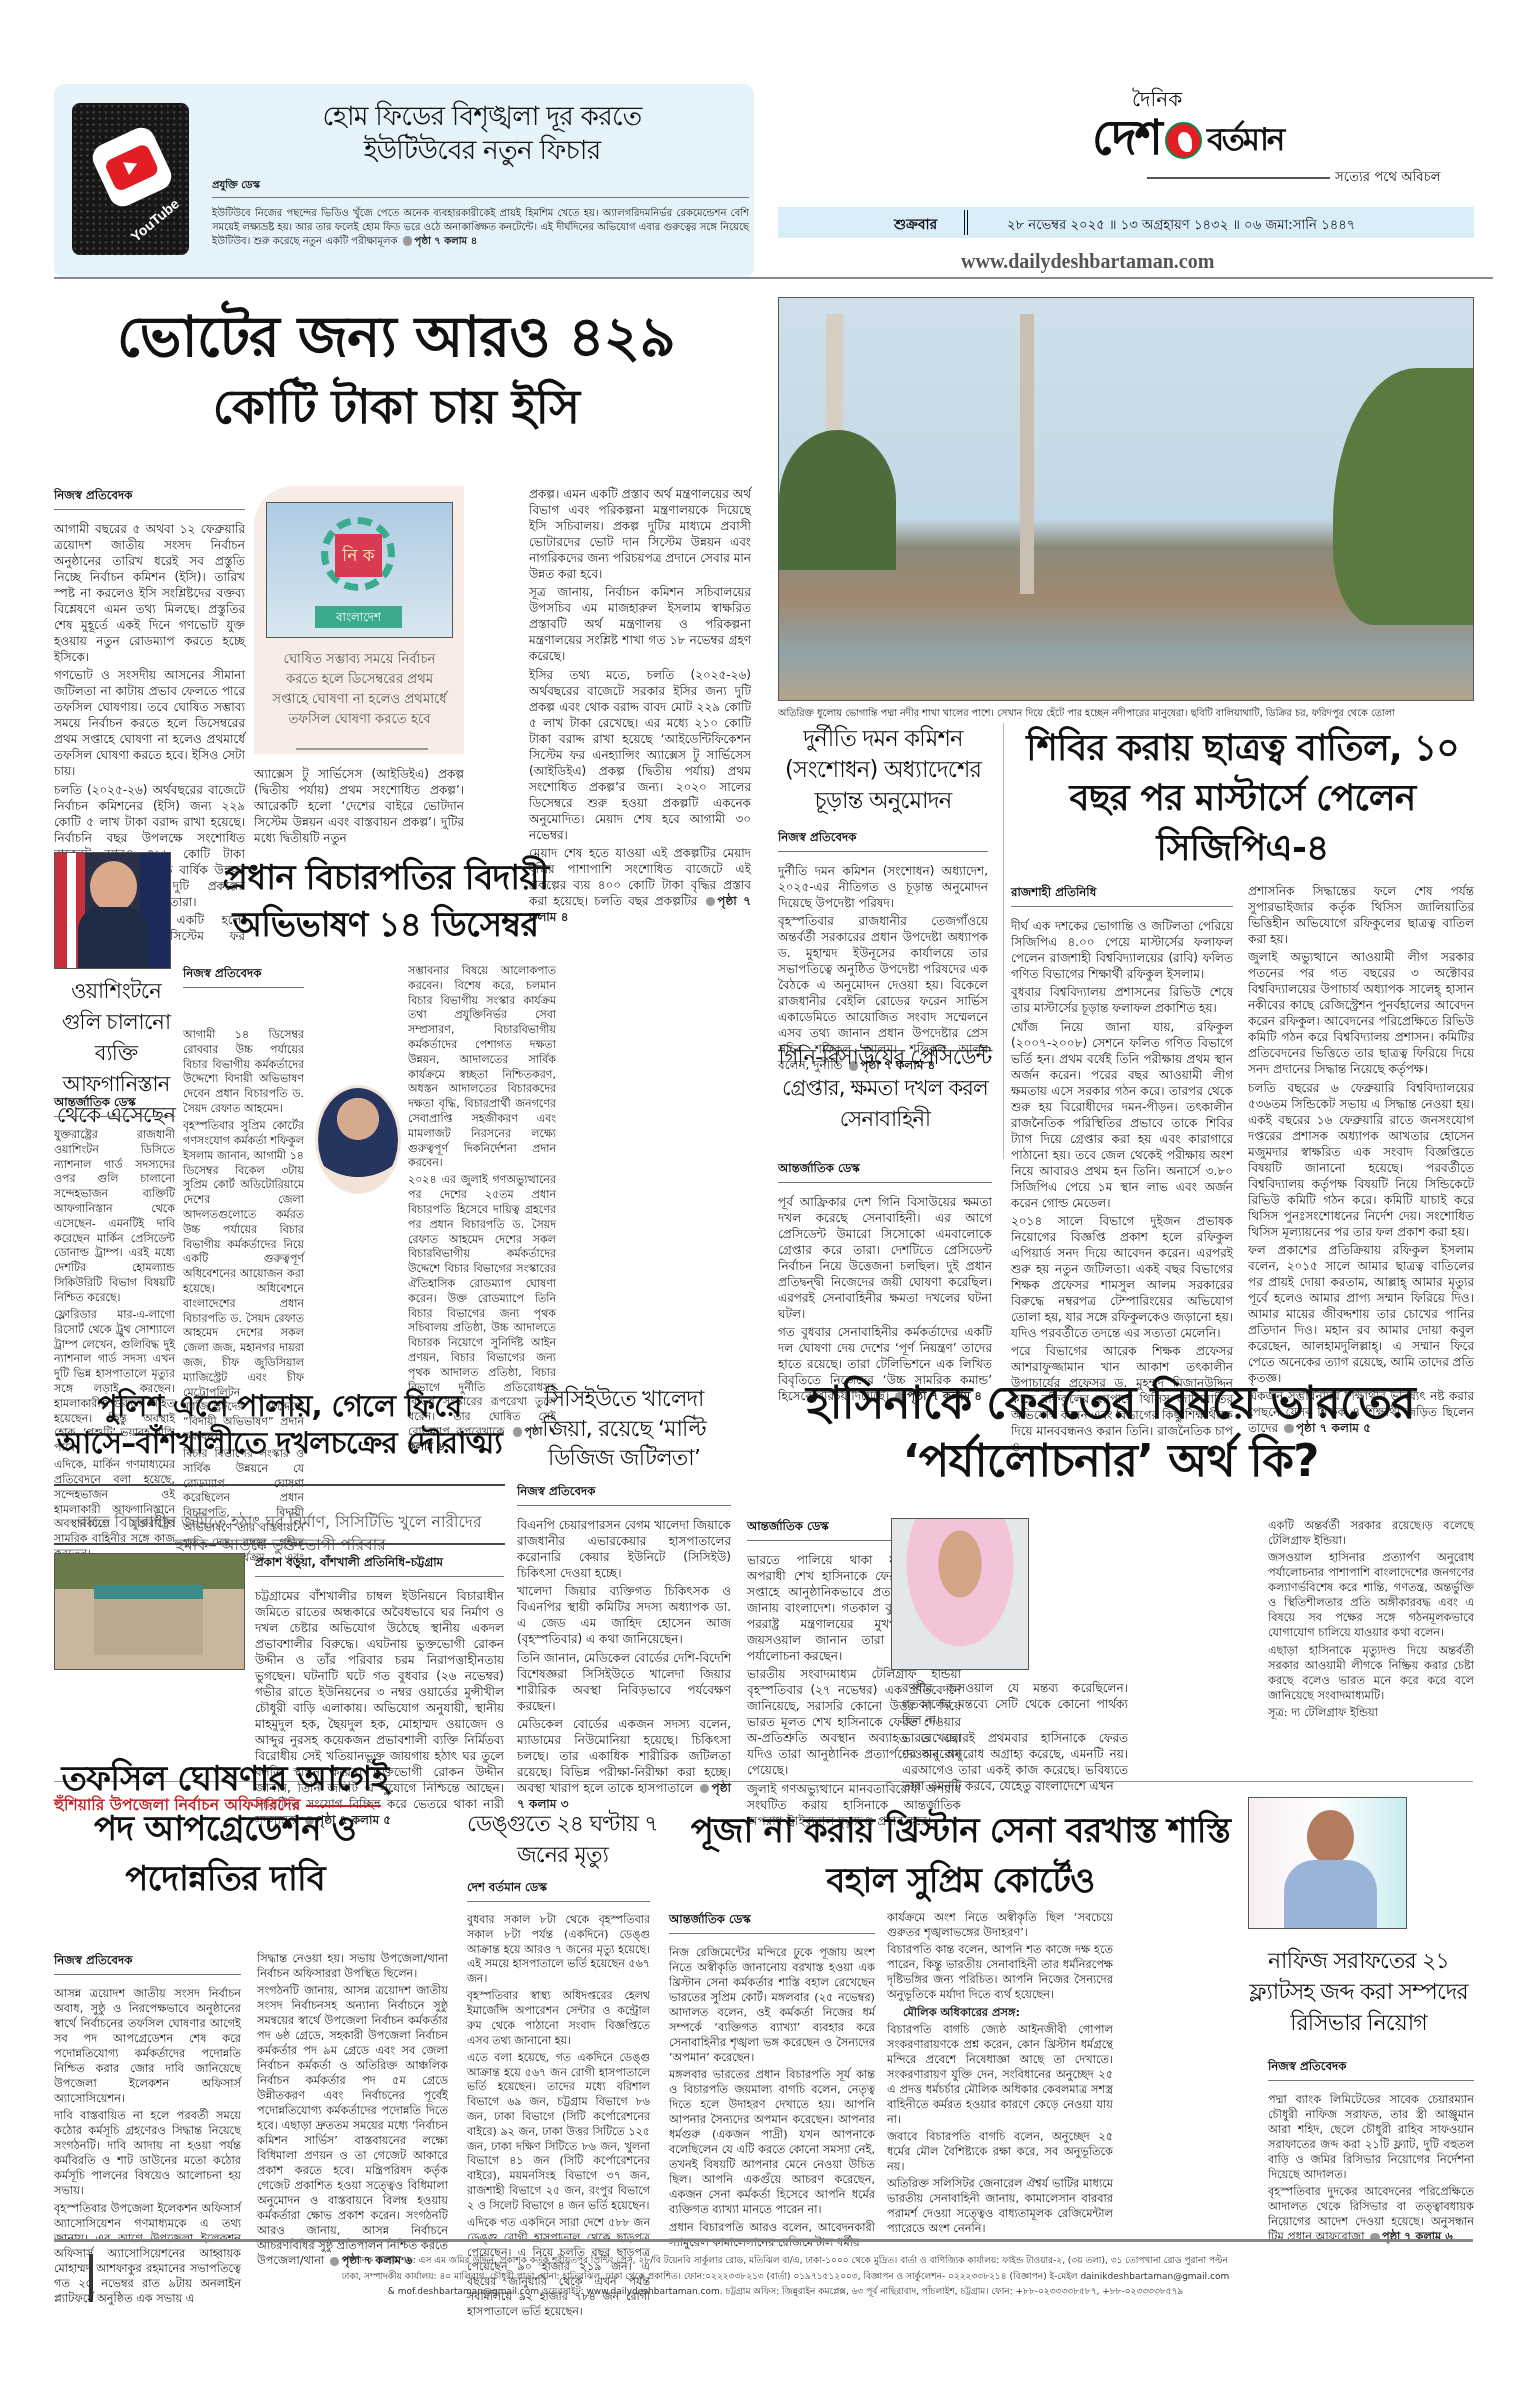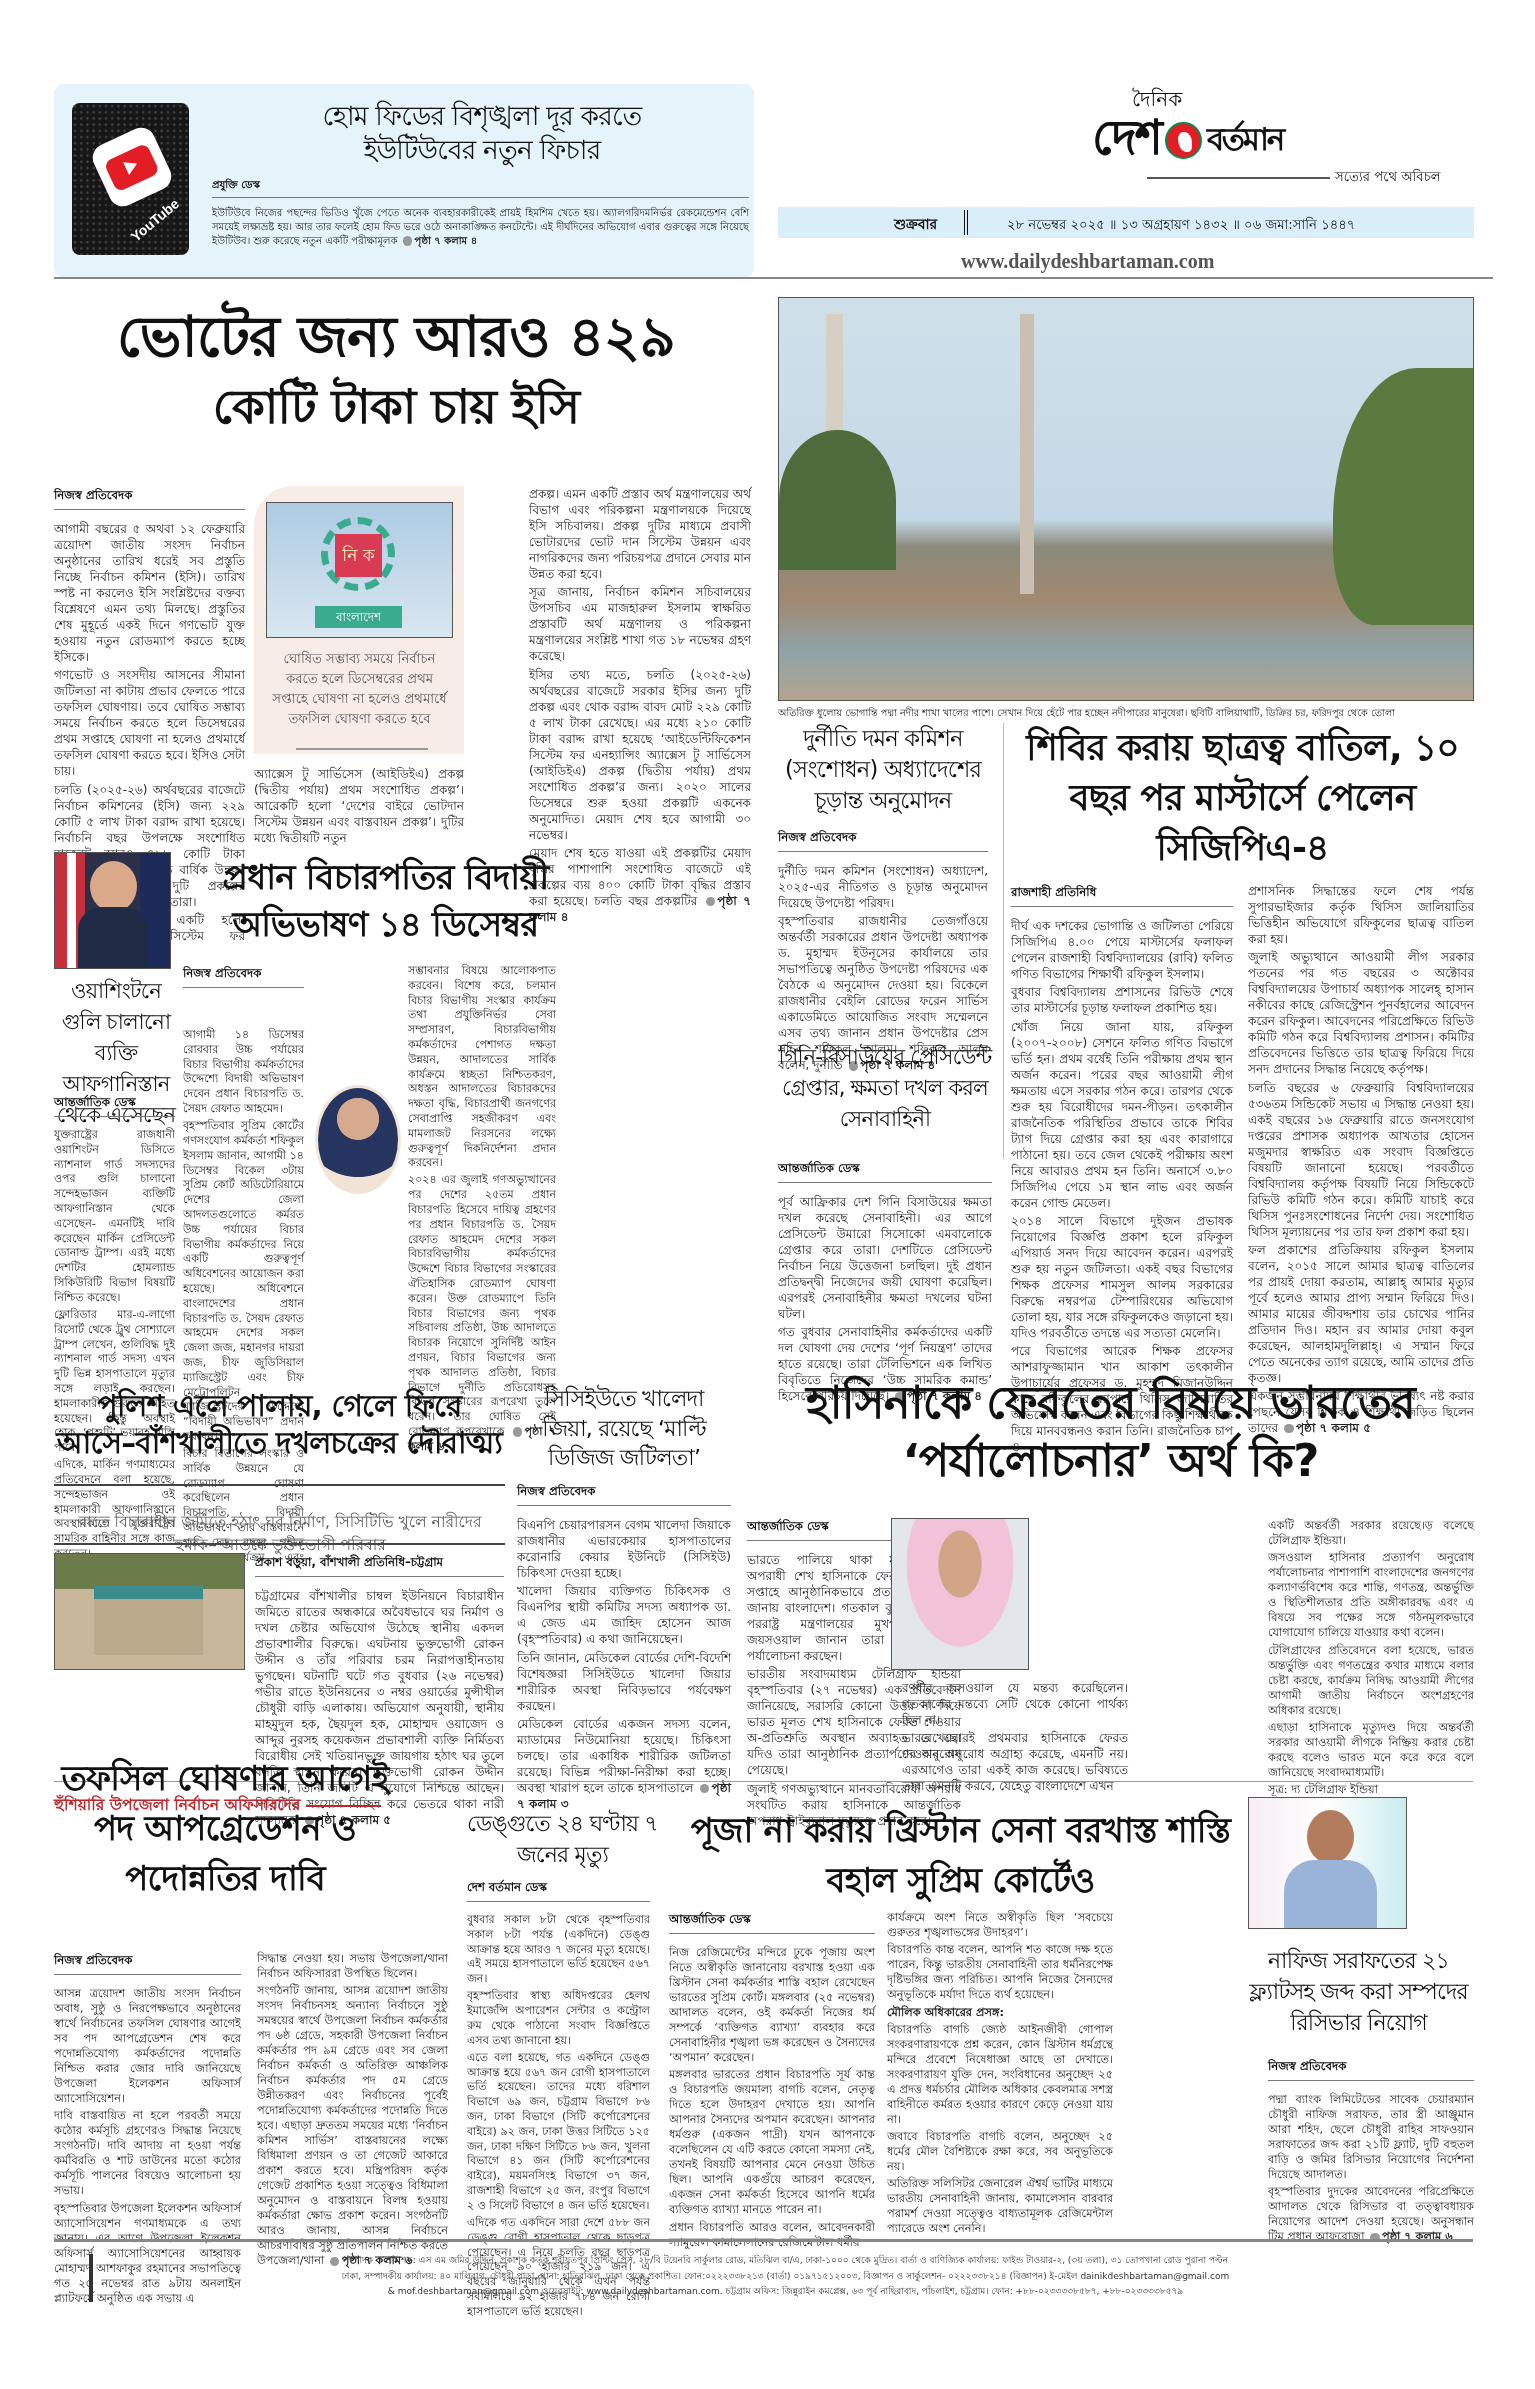--- a/index.html
+++ b/index.html
@@ -187,21 +187,20 @@
   </div>
 </div>
 <div class="abs photo" style="left:891px;top:1518px;width:138px;height:152px;background:radial-gradient(ellipse at 50% 30%,#d3a587 0 22%,#f2c3d9 23% 55%,#e3e7ec 56%);"></div>
 <div class="abs txt" style="left:902px;top:1680px;width:226px;">
   <p>রণধীর জসওয়াল যে মন্তব্য করেছিলেন। গতকালের মন্তব্যে সেটি থেকে কোনো পার্থক্য ছিল না।</p>
   <p>ভারত এবারই প্রথমবার হাসিনাকে ফেরত দেওয়ার অনুরোধ অগ্রাহ্য করেছে, এমনটি নয়। এরআগেও তারা একই কাজ করেছে। ভবিষ্যতে তারা এমনটি করবে, যেহেতু বাংলাদেশে এখন</p>
 </div>
 <div class="abs txt" style="left:1268px;top:1518px;width:206px;font-size:11.3px;line-height:15px;">
   <p>একটি অন্তর্বর্তী সরকার রয়েছে।ড় বলেছে টেলিগ্রাফ ইন্ডিয়া।</p>
   <p>জসওয়াল হাসিনার প্রত্যার্পণ অনুরোধ পর্যালোচনার পাশাপাশি বাংলাদেশের জনগণের কল্যাণর্ভবিশেষ করে শান্তি, গণতন্ত্র, অন্তর্ভুক্তি ও স্থিতিশীলতার প্রতি অঙ্গীকারবদ্ধ এবং এ বিষয়ে সব পক্ষের সঙ্গে গঠনমূলকভাবে যোগাযোগ চালিয়ে যাওয়ার কথা বলেন।</p>
-  <p>টেলিগ্রাফের প্রতিবেদনে বলা হয়েছে, ভারত অন্তর্ভুক্তি এবং গণতন্ত্রের কথার মাধ্যমে বলার চেষ্টা করছে, কার্যক্রম নিষিদ্ধ আওয়ামী লীগের আগামী জাতীয় নির্বাচনে অংশগ্রহণের অধিকার রয়েছে।</p>
   <p>এছাড়া হাসিনাকে মৃত্যুদণ্ড দিয়ে অন্তর্বর্তী সরকার আওয়ামী লীগকে নিষ্ক্রিয় করার চেষ্টা করছে বলেও ভারত মনে করে করে বলে জানিয়েছে সংবাদমাধ্যমটি।</p>
   <p>সূত্র: দ্য টেলিগ্রাফ ইন্ডিয়া</p>
 </div>
 
 <div class="abs" style="left:54px;top:1781px;width:1419px;height:0.8px;background:#999;"></div>
 
 <div class="abs" style="left:54px;top:1793px;width:327px;display:flex;align-items:center;">
   <span style="color:#c0272d;font-family:'DejaVu Sans',sans-serif;font-size:15.6px;font-weight:bold;white-space:nowrap;">হুঁশিয়ারি উপজেলা নির্বাচন অফিসারদের</span>
   <span style="flex:1;height:2.3px;background:#c0272d;margin-left:6.2px;"></span>
 </div>
@@ -235,21 +234,21 @@
   <div class="byline">আন্তর্জাতিক ডেস্ক</div>
   <div class="txt" style="font-size:11.3px;line-height:15px;">
     <p>নিজ রেজিমেন্টের মন্দিরে ঢুকে পূজায় অংশ নিতে অস্বীকৃতি জানানোয় বরখাস্ত হওয়া এক খ্রিস্টান সেনা কর্মকর্তার শাস্তি বহাল রেখেছেন ভারতের সুপ্রিম কোর্ট। মঙ্গলবার (২৫ নভেম্বর) আদালত বলেন, ওই কর্মকর্তা নিজের ধর্ম সম্পর্কে ‘ব্যক্তিগত ব্যাখ্যা’ ব্যবহার করে সেনাবাহিনীর শৃঙ্খলা ভঙ্গ করেছেন ও সৈন্যদের ‘অপমান’ করেছেন।</p>
     <p>মঙ্গলবার ভারতের প্রধান বিচারপতি সূর্য কান্ত ও বিচারপতি জয়মাল্য বাগচি বলেন, নেতৃত্ব দিতে হলে উদাহরণ দেখাতে হয়। আপনি আপনার সৈন্যদের অপমান করেছেন। আপনার ধর্মগুরু (একজন পাদ্রী) যখন আপনাকে বলেছিলেন যে এটি করতে কোনো সমস্যা নেই, তখনই বিষয়টি আপনার মেনে নেওয়া উচিত ছিল। আপনি একগুঁয়ে আচরণ করেছেন, একজন সেনা কর্মকর্তা হিসেবে আপনি ধর্মের ব্যক্তিগত ব্যাখ্যা মানতে পারেন না।</p>
     <p>প্রধান বিচারপতি আরও বলেন, আবেদনকারী স্যামুয়েল কামালেসানের রেজিমেন্টাল ধর্মীয়</p>
   </div>
 </div>
 <div class="abs txt" style="left:887px;top:1910px;width:226px;font-size:11.3px;line-height:15px;">
   <p>কার্যক্রমে অংশ নিতে অস্বীকৃতি ছিল ‘সবচেয়ে গুরুতর শৃঙ্খলাভঙ্গের উদাহরণ’।</p>
   <p>বিচারপতি কান্ত বলেন, আপনি শত কাজে দক্ষ হতে পারেন, কিন্তু ভারতীয় সেনাবাহিনী তার ধর্মনিরপেক্ষ দৃষ্টিভঙ্গির জন্য পরিচিত। আপনি নিজের সৈন্যদের অনুভূতিকে মর্যাদা দিতে ব্যর্থ হয়েছেন।</p>
-  <p style="font-weight:bold;">মৌলিক অধিকারের প্রসঙ্গ:</p>
+  <p style="font-weight:bold;margin-left:16px;">মৌলিক অধিকারের প্রসঙ্গ:</p>
   <p>বিচারপতি বাগচি জ্যেষ্ঠ আইনজীবী গোপাল সংকরণারায়ণকে প্রশ্ন করেন, কোন খ্রিস্টান ধর্মগ্রন্থে মন্দিরে প্রবেশে নিষেধাজ্ঞা আছে তা দেখাতে। সংকরণারায়ণ যুক্তি দেন, সংবিধানের অনুচ্ছেদ ২৫ এ প্রদত্ত ধর্মচর্চার মৌলিক অধিকার কেবলমাত্র সশস্ত্র বাহিনীতে কর্মরত হওয়ার কারণে কেড়ে নেওয়া যায় না।</p>
   <p>জবাবে বিচারপতি বাগচি বলেন, অনুচ্ছেদ ২৫ ধর্মের মৌল বৈশিষ্ট্যকে রক্ষা করে, সব অনুভূতিকে নয়।</p>
   <p>অতিরিক্ত সলিসিটর জেনারেল ঐশ্বর্য ভাটির মাধ্যমে ভারতীয় সেনাবাহিনী জানায়, কামালেসান বারবার পরামর্শ দেওয়া সত্ত্বেও বাধ্যতামূলক রেজিমেন্টাল প্যারেডে অংশ নেননি।</p>
 </div>
 
 <div class="abs photo" style="left:1248px;top:1797px;width:159px;height:132px;background:linear-gradient(90deg,#f7eef4,#ffffff 50%,#c9ecef);">
   <div style="position:absolute;left:58px;top:11.7px;width:47px;height:54px;border-radius:50%;background:#b47c5e;"></div>
   <div style="position:absolute;left:35px;top:62px;width:93px;height:70px;background:#9ab3d9;border-radius:31px 31px 0 0;"></div>
 </div>
 <div class="abs hl" style="left:1244px;top:1945px;width:229px;font-size:22px;line-height:31px;">নাফিজ সরাফতের ২১ ফ্ল্যাটসহ জব্দ করা সম্পদের রিসিভার নিয়োগ</div>

